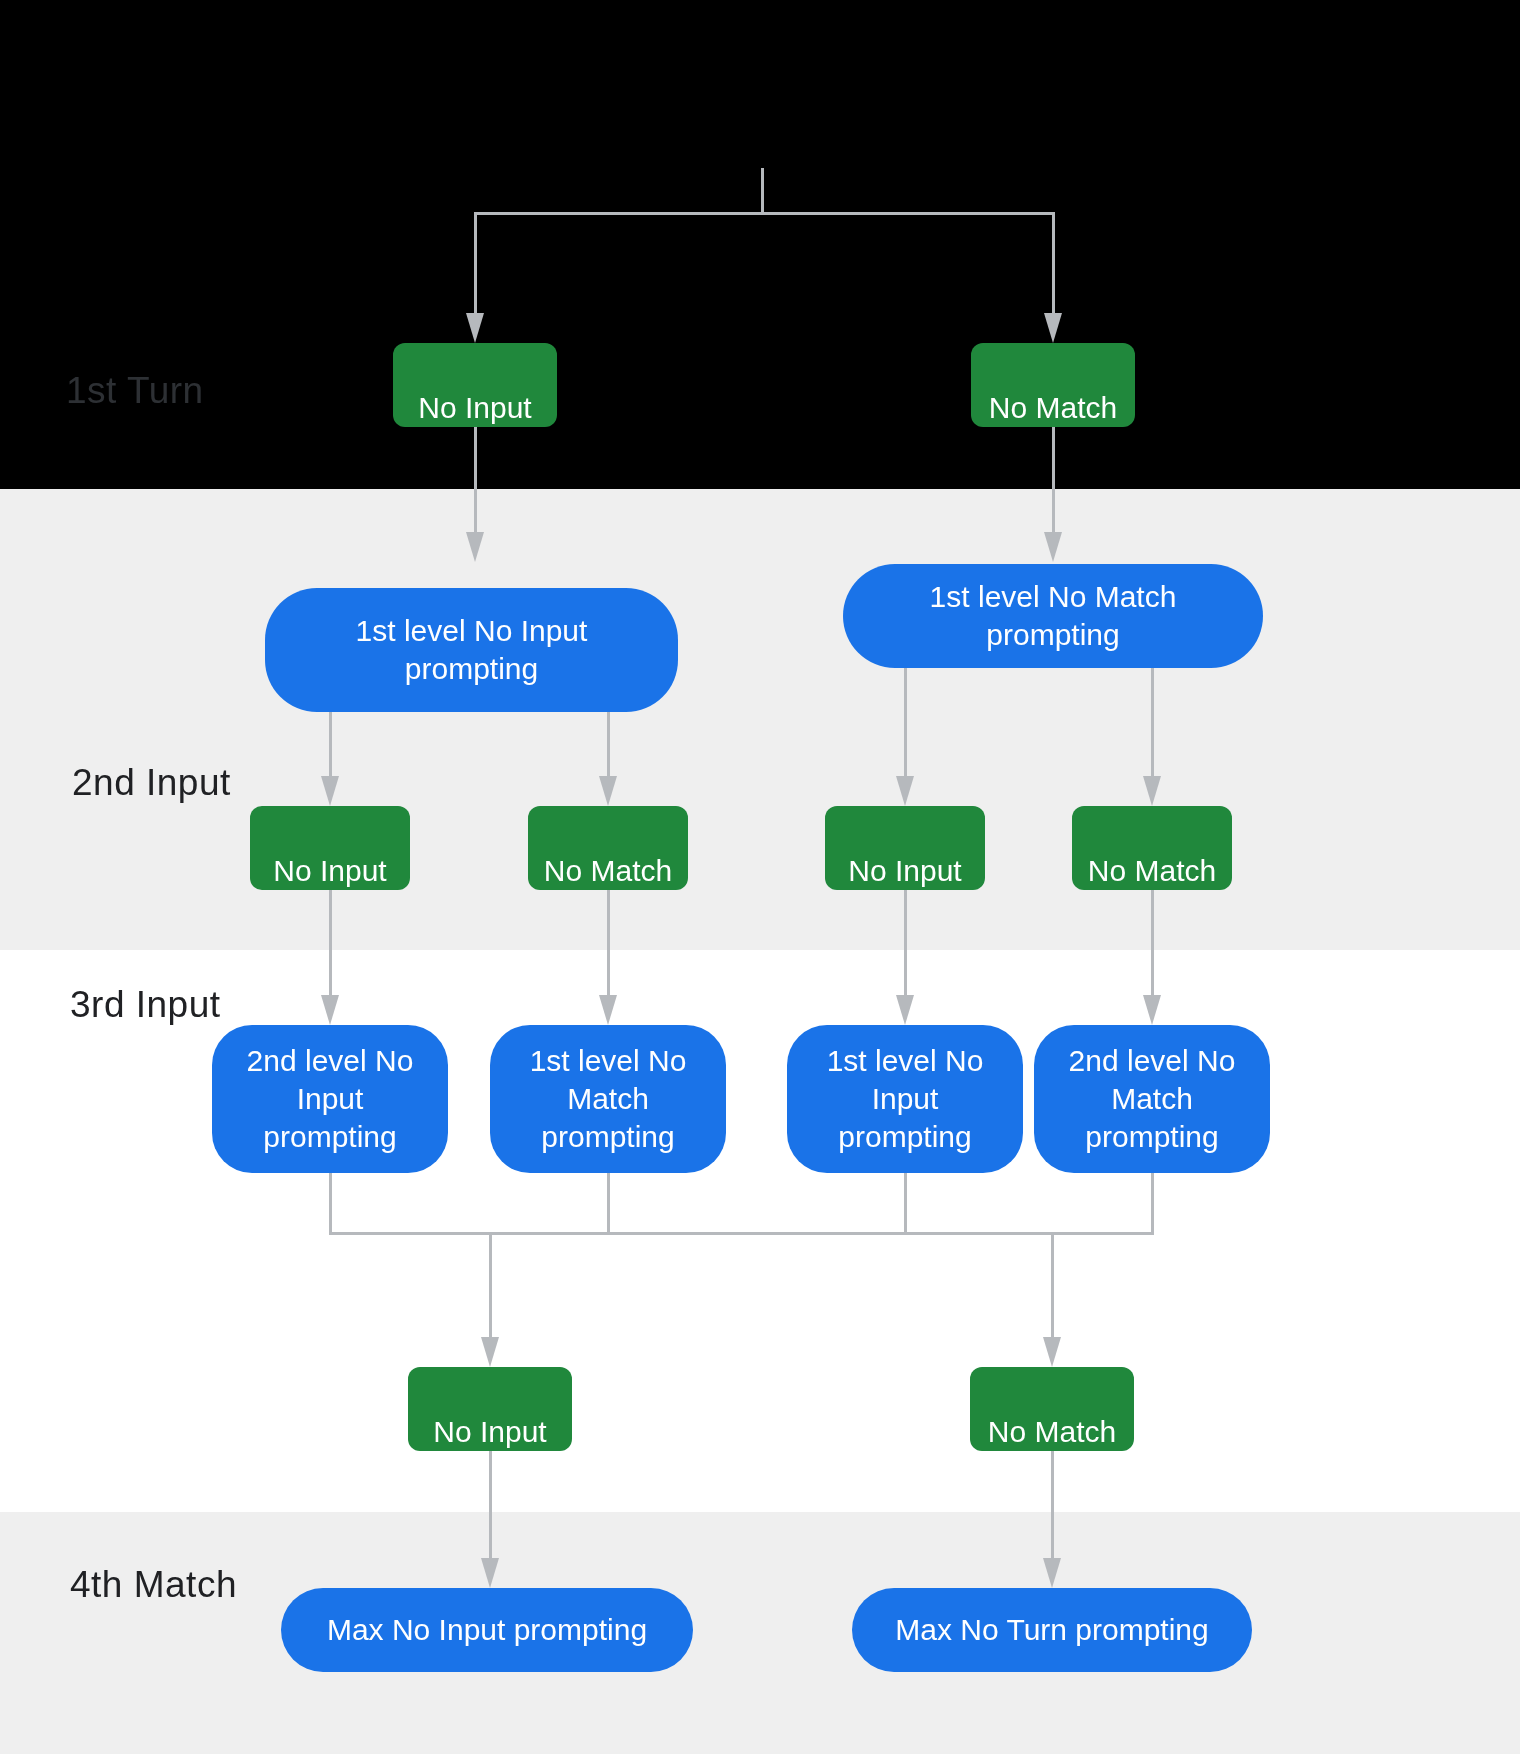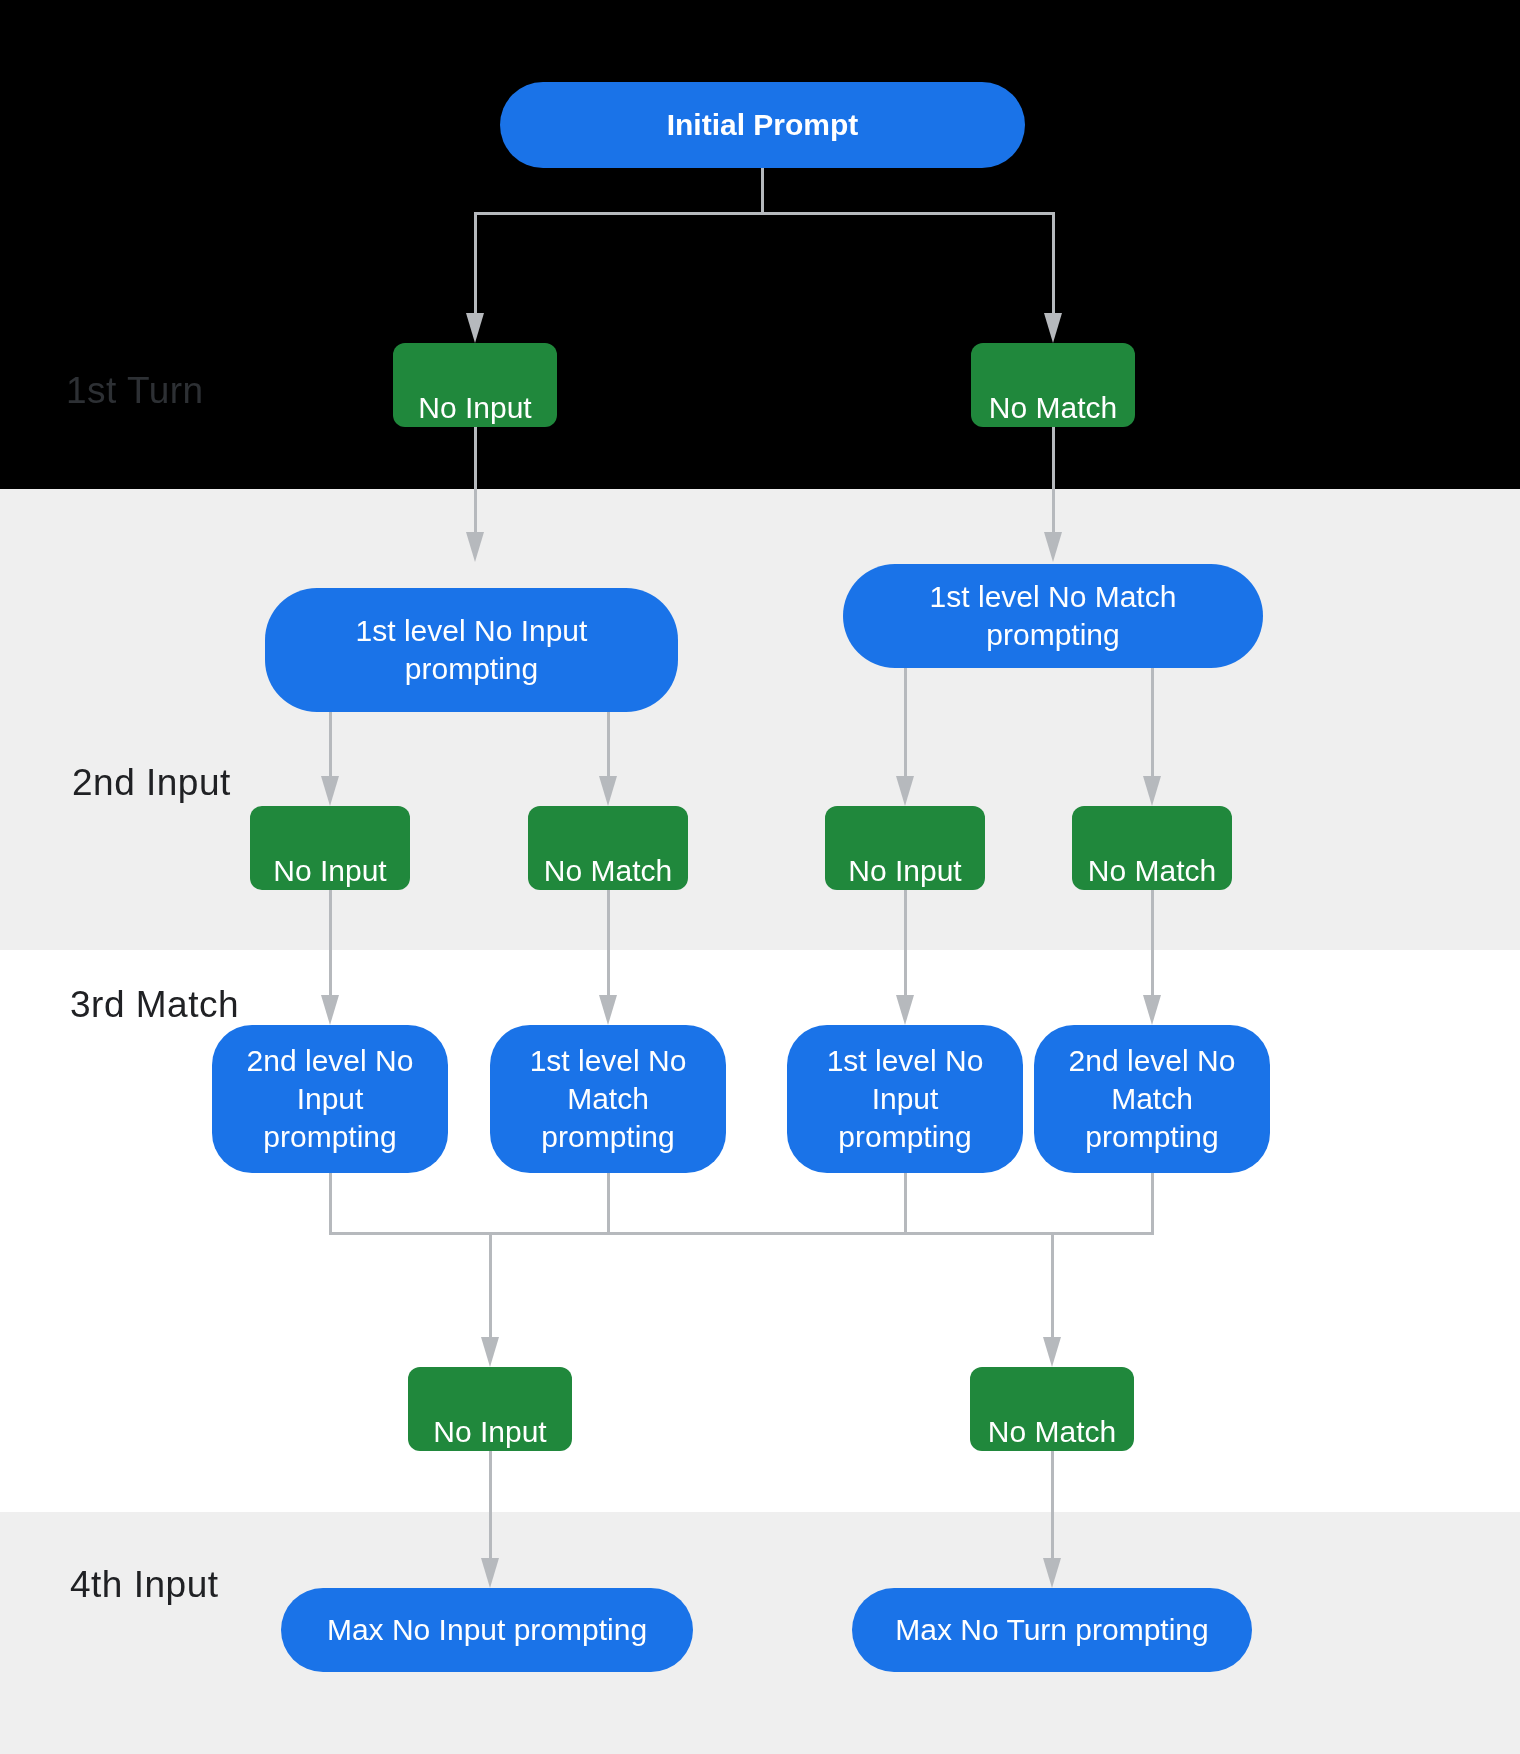--- a/index.html
+++ b/index.html
@@ -42,22 +42,22 @@
 
 <div class="stage">
 
   <div class="sec sec-black" style="top:0;height:489px;"></div>
   <div class="sec sec-gray" style="top:489px;height:461px;"></div>
   <div class="sec sec-white" style="top:950px;height:562px;"></div>
   <div class="sec sec-gray" style="top:1512px;height:242px;"></div>
 
   <div class="turn-label on-dark" style="left:66px;top:338px;">1st Turn</div>
   <div class="turn-label" style="left:72px;top:762px;">2nd Input</div>
-  <div class="turn-label" style="left:70px;top:984px;">3rd Match</div>
-  <div class="turn-label" style="left:70px;top:1564px;">4th Input</div>
+  <div class="turn-label" style="left:70px;top:984px;">3rd Input</div>
+  <div class="turn-label" style="left:70px;top:1564px;">4th Match</div>
 
   <div class="vline" style="left:761px;top:168px;height:46px;"></div>
   <div class="hline" style="left:474px;top:212px;width:581px;"></div>
   <div class="vline" style="left:474px;top:212px;height:101px;"></div>
   <div class="arrow" style="left:466px;top:313px;"></div>
   <div class="vline" style="left:1052px;top:212px;height:101px;"></div>
   <div class="arrow" style="left:1044px;top:313px;"></div>
 
   <div class="vline" style="left:474px;top:427px;height:105px;"></div>
   <div class="arrow" style="left:466px;top:532px;"></div>
@@ -91,23 +91,20 @@
   <div class="vline" style="left:489px;top:1232px;height:105px;"></div>
   <div class="arrow" style="left:481px;top:1337px;"></div>
   <div class="vline" style="left:1051px;top:1232px;height:105px;"></div>
   <div class="arrow" style="left:1043px;top:1337px;"></div>
 
   <div class="vline" style="left:489px;top:1450px;height:108px;"></div>
   <div class="arrow" style="left:481px;top:1558px;"></div>
   <div class="vline" style="left:1051px;top:1450px;height:108px;"></div>
   <div class="arrow" style="left:1043px;top:1558px;"></div>
 
-  <div class="node blue" style="left:500px;top:82px;width:525px;height:86px;border-radius:43px;font-weight:600;">
-    <span>Initial Prompt</span>
-  </div>
 
   <div class="node green" style="left:393px;top:343px;width:164px;height:84px;border-radius:12px;">
     <span>No Input</span>
   </div>
   <div class="node green" style="left:971px;top:343px;width:164px;height:84px;border-radius:12px;">
     <span>No Match</span>
   </div>
 
   <div class="node blue" style="left:265px;top:588px;width:413px;height:124px;border-radius:52px;">
     <span>1st level No Input</span>

